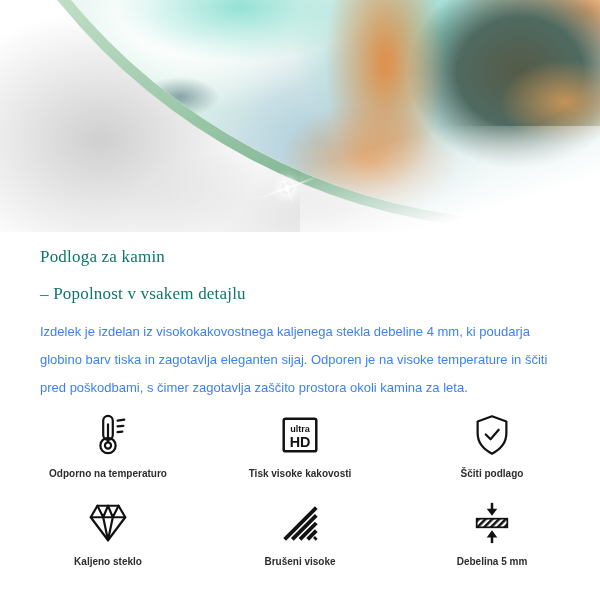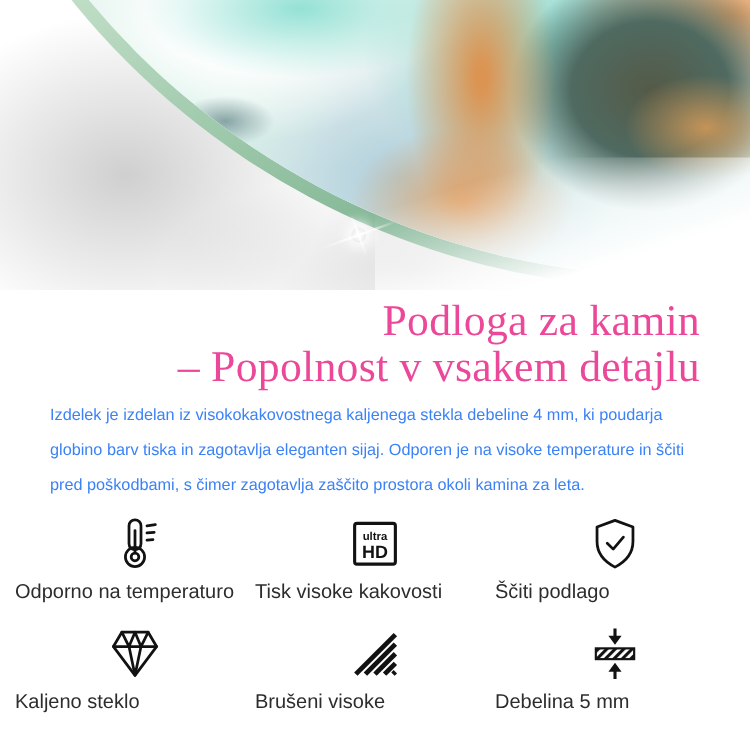--- a/index.html
+++ b/index.html
@@ -39,30 +39,30 @@
   .sparkle{position:absolute;left:287px;top:188px;}
   .sparkle .ray1,.sparkle .ray2{position:absolute;background:linear-gradient(to right,rgba(255,255,255,0),#fff 50%,rgba(255,255,255,0));}
   .sparkle .ray1{width:64px;height:2px;left:-32px;top:-1px;transform:rotate(-20deg);}
   .sparkle .ray2{width:34px;height:2px;left:-17px;top:-1px;transform:rotate(70deg);}
   .sparkle .core{position:absolute;left:-6px;top:-6px;width:12px;height:12px;border-radius:50%;
     background:radial-gradient(circle,#fff 0%,rgba(255,255,255,0) 70%);
     box-shadow:0 0 10px 4px rgba(255,255,255,.95);}
   
   .text-block{padding:6px 40px 0 40px;}
   h1{margin:0;font-family:"Liberation Serif",serif;font-weight:400;
-     font-size:35px;line-height:37px;color:#ec4899;letter-spacing:.2px;text-align:right;}
+     font-size:17px;line-height:37px;color:#0f766e;letter-spacing:.2px;}
   .desc{margin:6px 0 0 0;max-width:548px;font-size:13px;line-height:28px;color:#3b82f6;
      hyphens:auto;}
   
   .features{margin-top:9px;padding:0 12px;display:grid;
     grid-template-columns:repeat(3,1fr);row-gap:18px;}
-  .feature{display:flex;flex-direction:column;}
+  .feature{display:flex;flex-direction:column;align-items:center;}
   .feature .ic{height:48px;display:flex;align-items:center;justify-content:center;}
   .feature svg{display:block;}
-  .feature .lbl{margin-top:8px;font-size:16px;color:#2d2d2d;line-height:14px;}
+  .feature .lbl{margin-top:8px;font-size:10px;color:#2d2d2d;line-height:14px;font-weight:bold;}
   .ico{stroke:#121212;fill:none;stroke-width:2.3;stroke-linecap:round;stroke-linejoin:round;}
   .hd-text{font-family:"Liberation Sans",sans-serif;fill:#121212;stroke:none;text-anchor:middle;}
 </style>
 </head>
 <body>
 
 <div>
 
   <div class="hero">
     <div class="shadow-a"></div>

